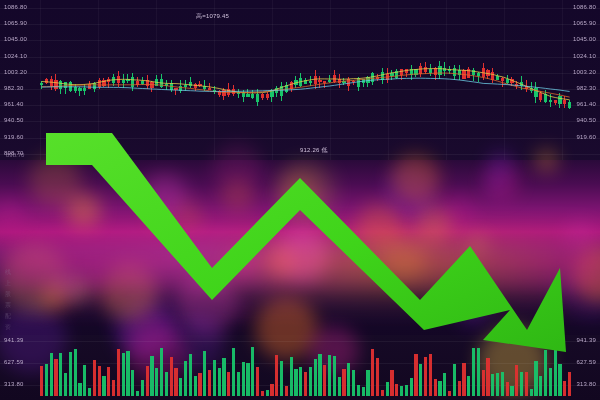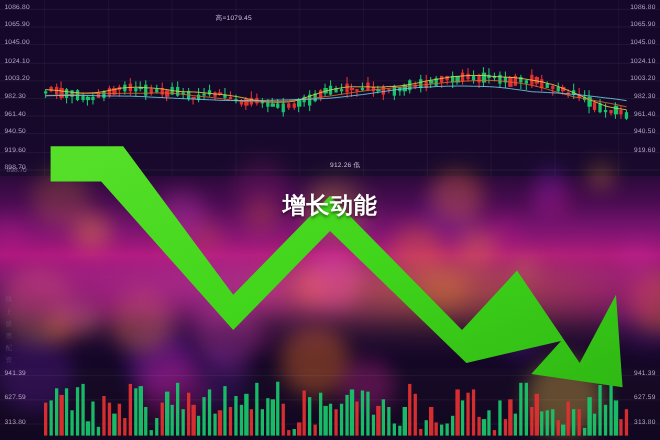--- a/index.html
+++ b/index.html
@@ -818,16 +818,15 @@
                L 510,310
                L 424,330
                L 300,210
                L 212,300
                L 92,165
                L 46,165 Z" fill="url(#ag)"></path>
     </svg>
   </div>
 
   <div class="headline">
-    <span class="line2">增长动能</span>
   </div>
 
 </div>
 
 </body></html>

